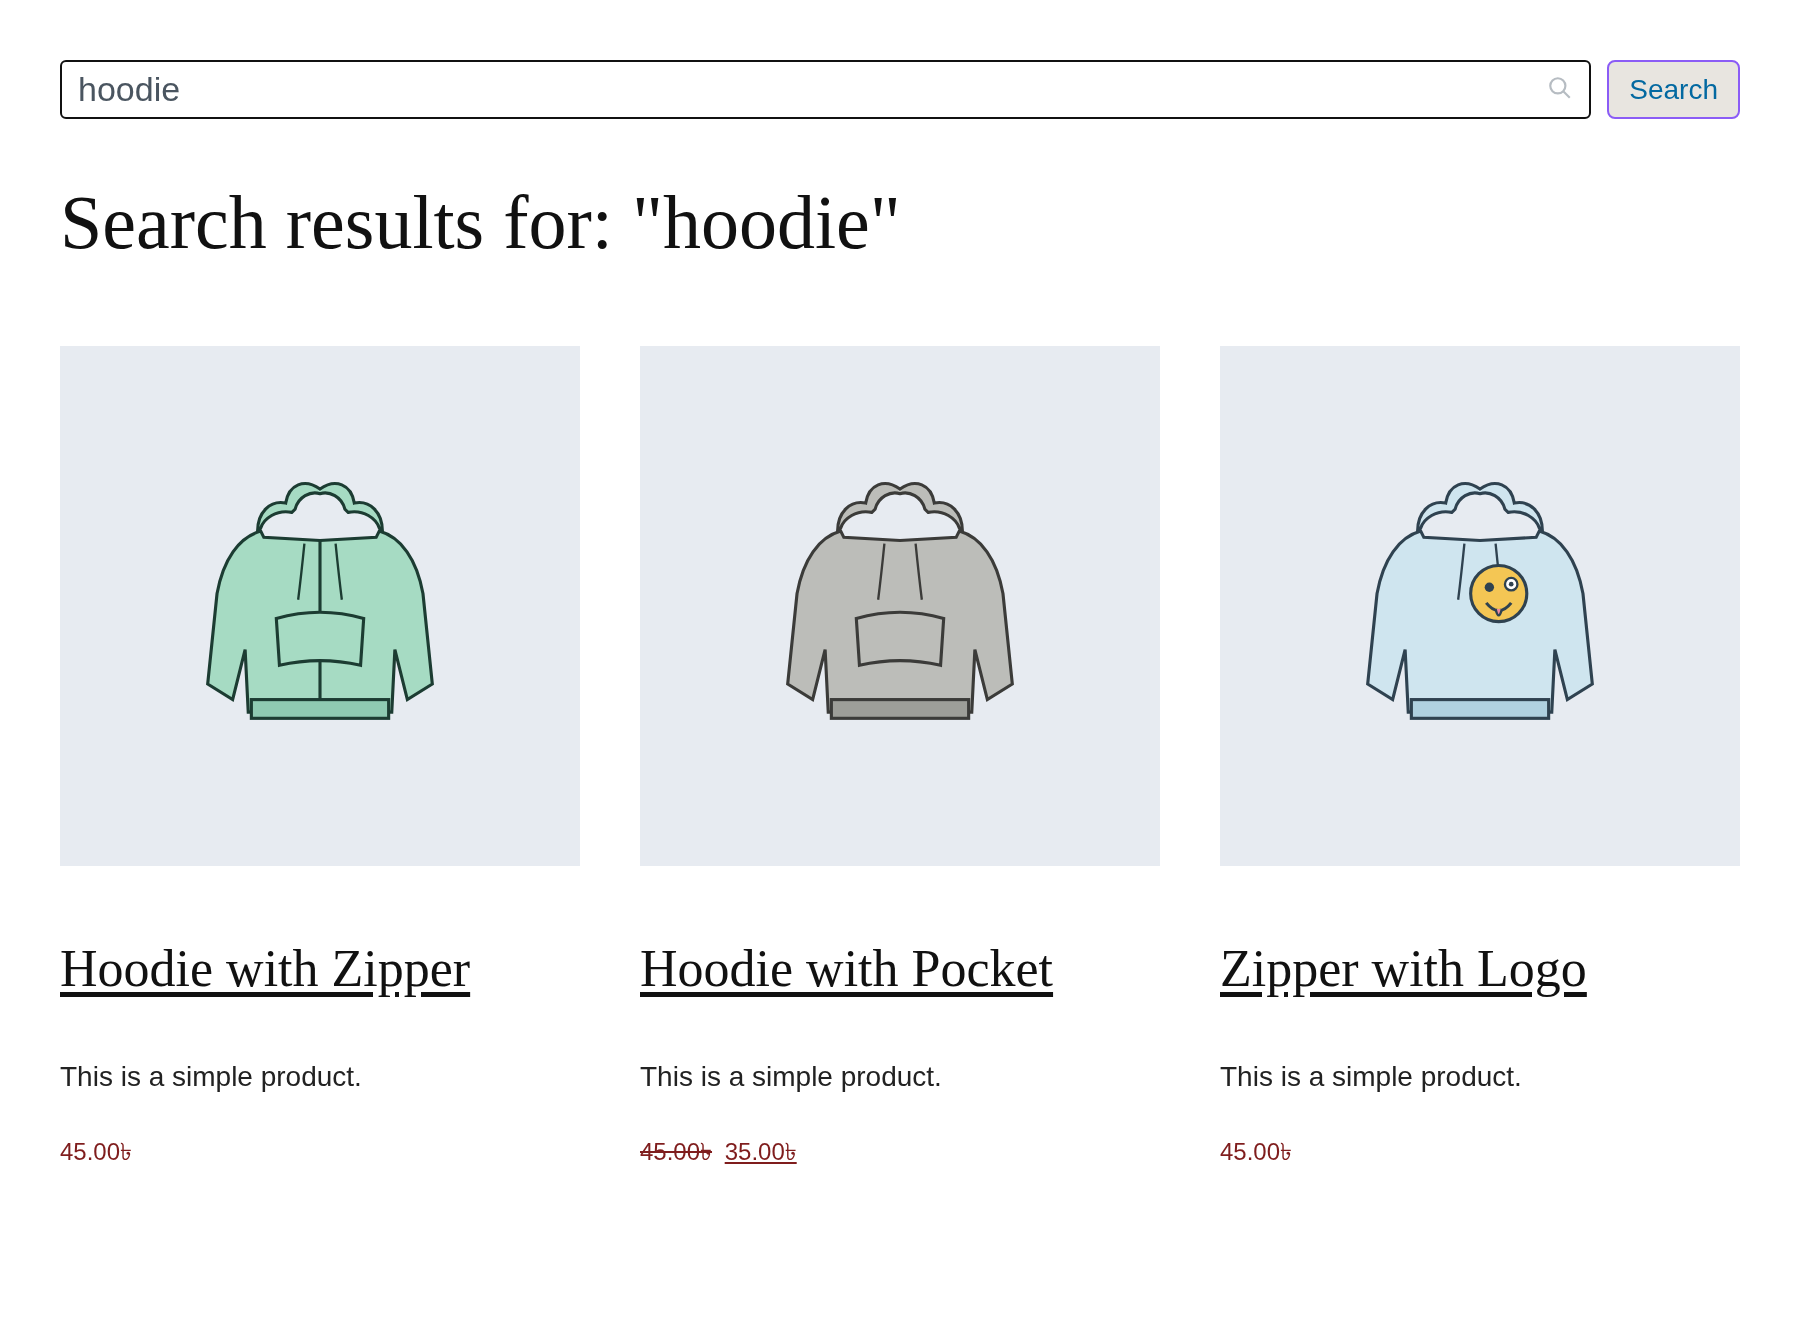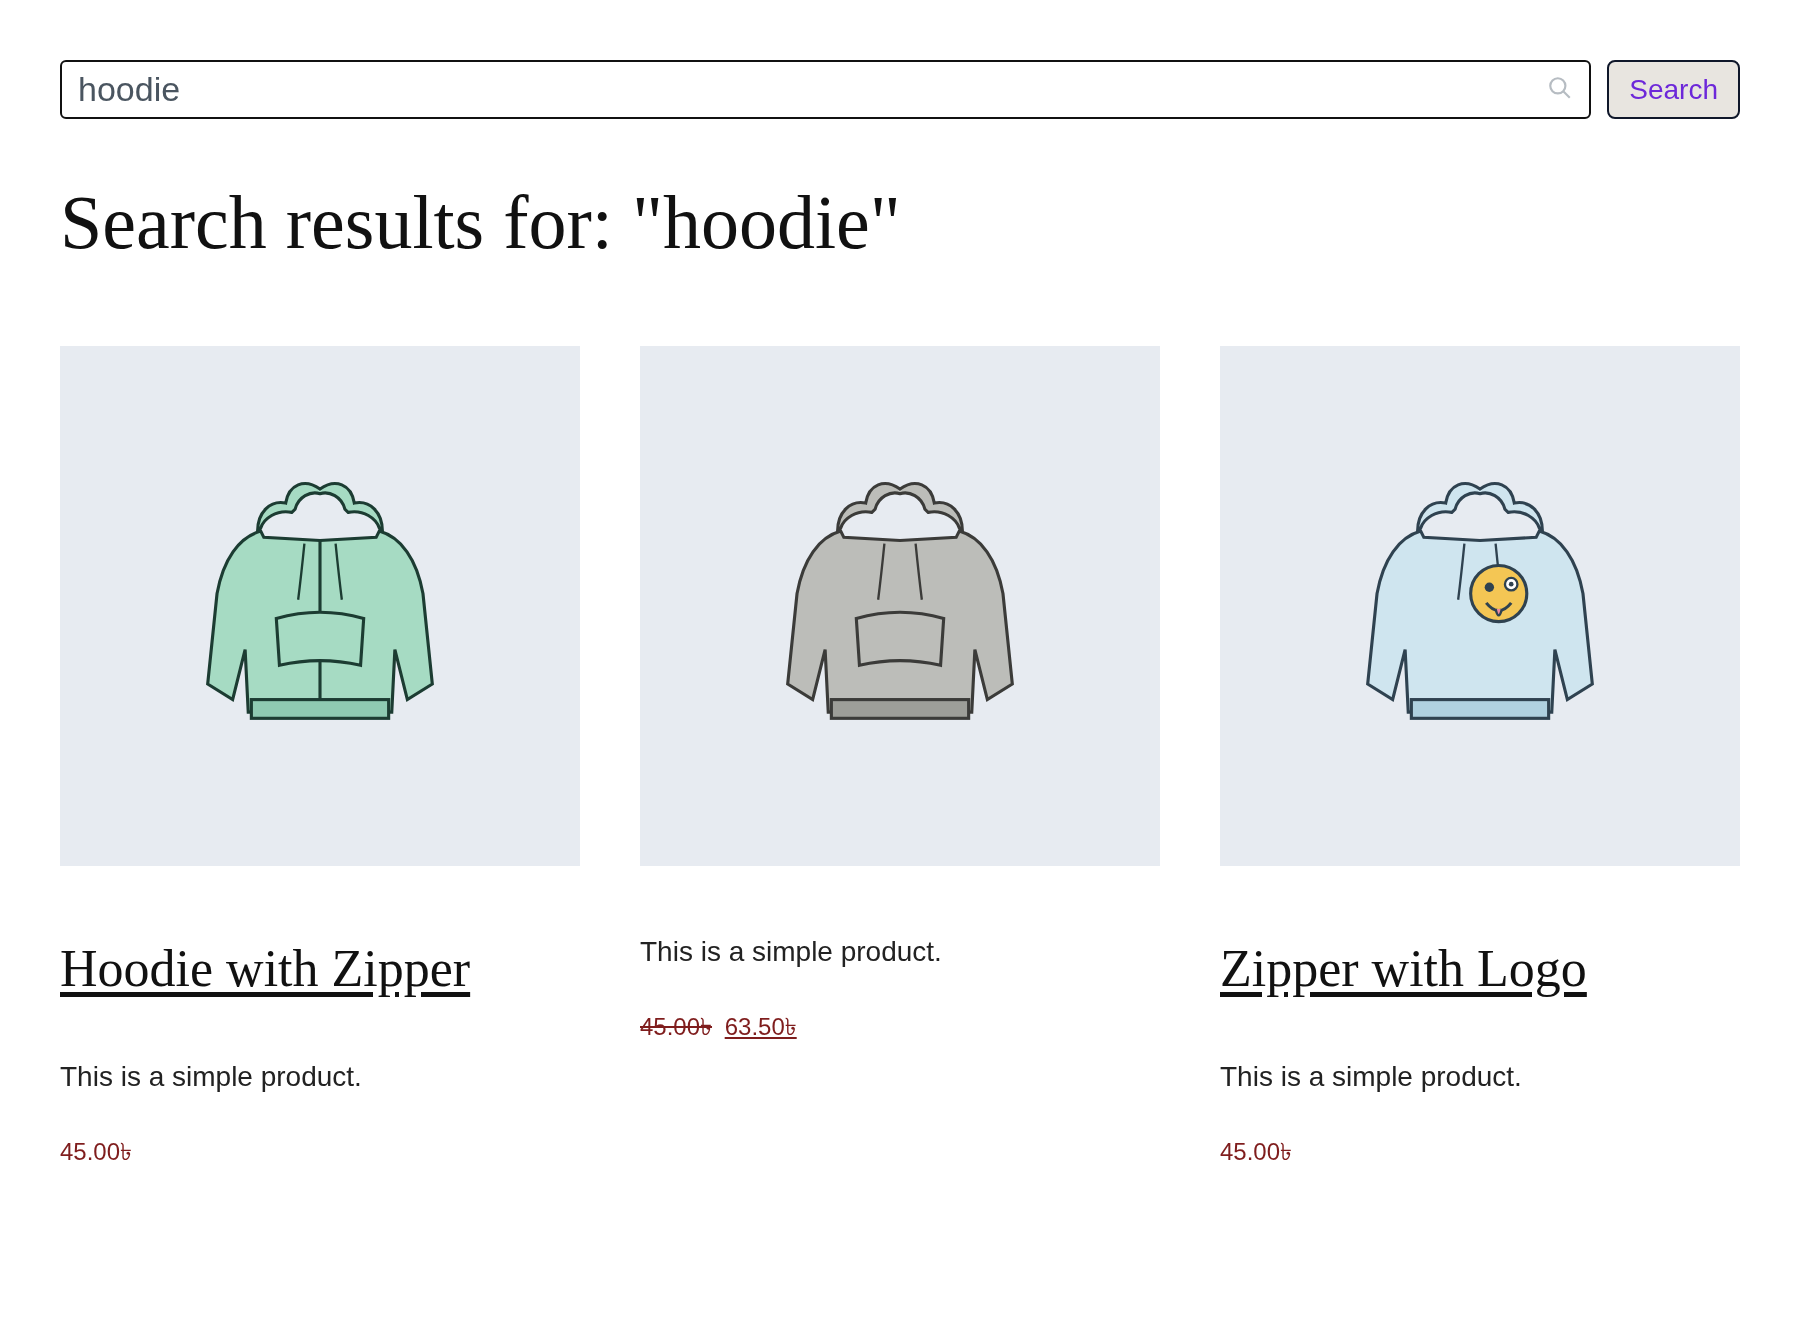--- a/index.html
+++ b/index.html
@@ -28,26 +28,26 @@
       flex: 1;
       border: none;
       outline: none;
       font-size: 34px;
       color: #4a5560;
       background: transparent;
       font-family: inherit;
     }
     .search-icon { width: 26px; height: 26px; margin-left: 10px; }
     .search-btn {
-      border: 2px solid #0f172a;
+      border: 2px solid #8b5cf6;
       border-radius: 8px;
       background: #e8e5e0;
       font-size: 28px;
       padding: 0 20px;
-      color: #6d28d9;
+      color: #0369a1;
       cursor: pointer;
       font-family: inherit;
     }
     .page-title {
       font-family: Georgia, "Times New Roman", serif;
       font-size: 76px;
       font-weight: 400;
       color: #111;
       margin-bottom: 80px;
     }
@@ -140,24 +140,25 @@
     <div class="img-box">
       <svg viewBox="0 0 200 200">
         <path d="M100 25 C110 18 120 22 122 34 C132 32 140 40 140 52 L138 50 C136 44 128 38 118 40 L116 38 C114 30 106 26 100 28 C94 26 86 30 84 38 L82 40 C72 38 64 44 62 50 L60 52 C60 40 68 32 78 34 C80 22 90 18 100 25 Z" fill="#bcbdb9" stroke="#3b3b39" stroke-width="2"></path>
         <path d="M62 52 C48 56 38 70 34 92 L28 150 L44 160 L52 128 L54 168 L146 168 L148 128 L156 160 L172 150 L166 92 C162 70 152 56 138 52 L136 56 L100 58 L64 56 Z" fill="#bcbdb9" stroke="#3b3b39" stroke-width="2"></path>
         <path d="M72 108 Q100 100 128 108 L126 138 Q100 132 74 138 Z" fill="#bcbdb9" stroke="#3b3b39" stroke-width="2"></path>
         <path d="M90 60 Q88 80 86 96" fill="none" stroke="#3b3b39" stroke-width="1.5"></path>
         <path d="M110 60 Q112 80 114 96" fill="none" stroke="#3b3b39" stroke-width="1.5"></path>
         <rect x="56" y="160" width="88" height="12" fill="#9d9e99" stroke="#3b3b39" stroke-width="2"></rect>
       </svg>
     </div>
+    <h2 class="prod-title">Hoodie with Pocket</h2>
     <p class="prod-desc">This is a simple product.</p>
     <div class="price-row">
       <span class="orig-price">45.00৳</span>
-      <span class="sale-price">63.50৳</span>
+      <span class="sale-price">35.00৳</span>
     </div>
   </div>
 
   <div class="card">
     <div class="img-box">
       <svg viewBox="0 0 200 200">
         <path d="M100 25 C110 18 120 22 122 34 C132 32 140 40 140 52 L138 50 C136 44 128 38 118 40 L116 38 C114 30 106 26 100 28 C94 26 86 30 84 38 L82 40 C72 38 64 44 62 50 L60 52 C60 40 68 32 78 34 C80 22 90 18 100 25 Z" fill="#cfe5ef" stroke="#2f4250" stroke-width="2"></path>
         <path d="M62 52 C48 56 38 70 34 92 L28 150 L44 160 L52 128 L54 168 L146 168 L148 128 L156 160 L172 150 L166 92 C162 70 152 56 138 52 L136 56 L100 58 L64 56 Z" fill="#cfe5ef" stroke="#2f4250" stroke-width="2"></path>
         <path d="M90 60 Q88 80 86 96" fill="none" stroke="#2f4250" stroke-width="1.5"></path>
         <path d="M110 60 Q112 80 114 96" fill="none" stroke="#2f4250" stroke-width="1.5"></path>

